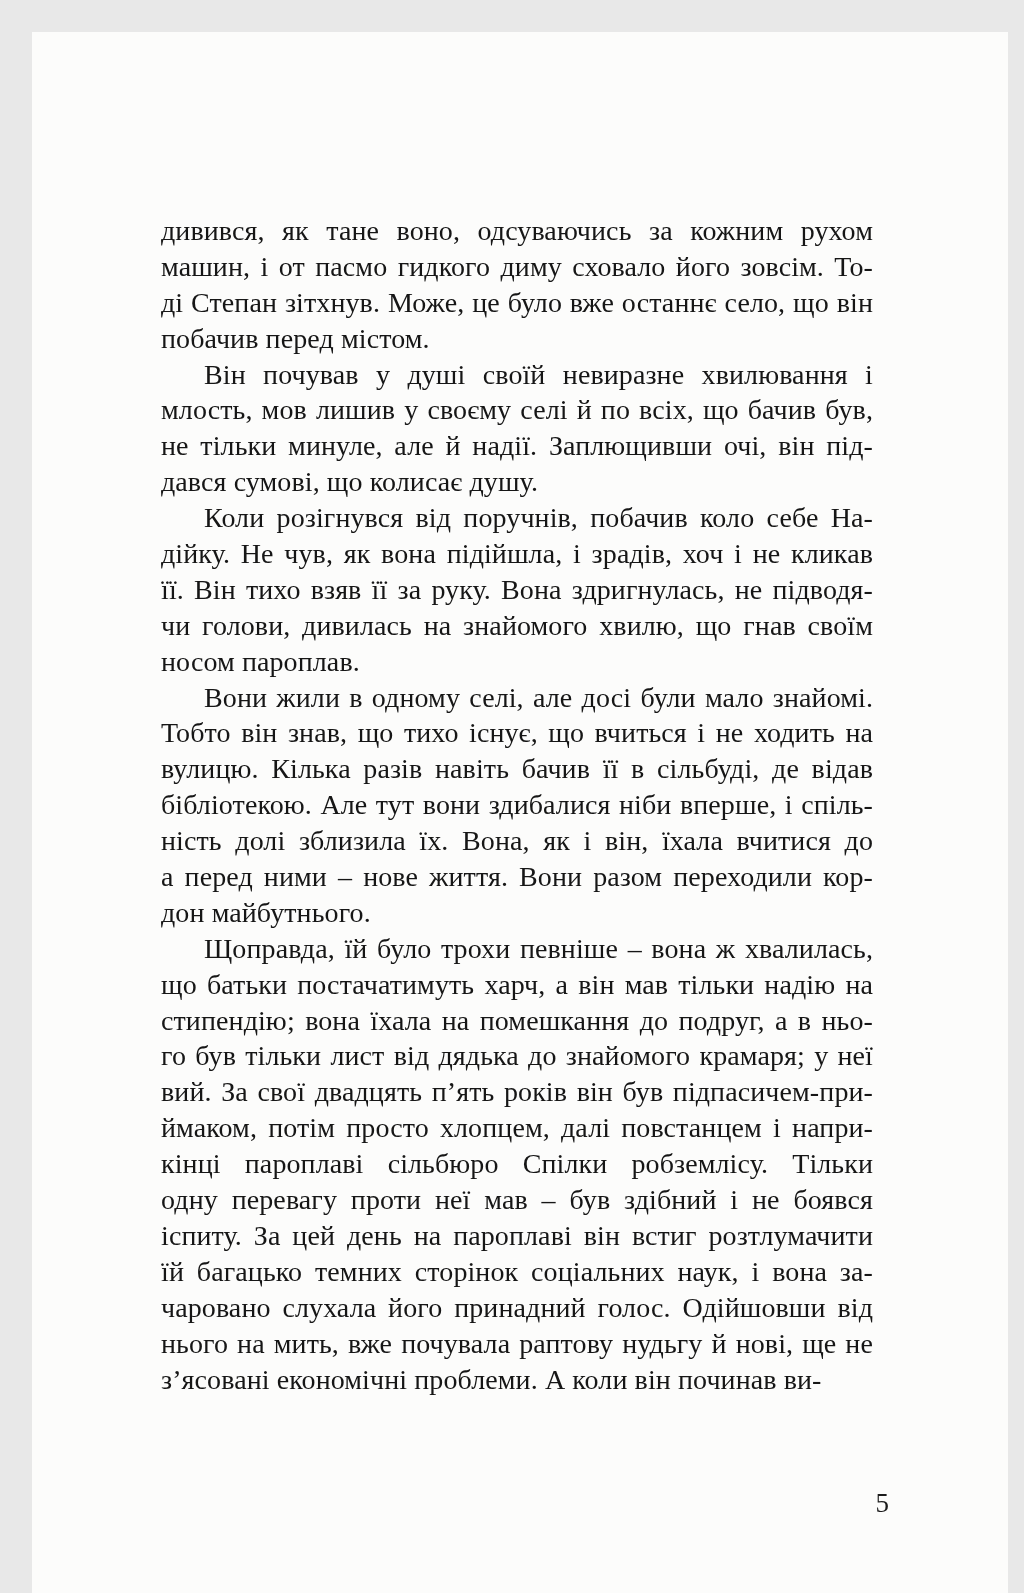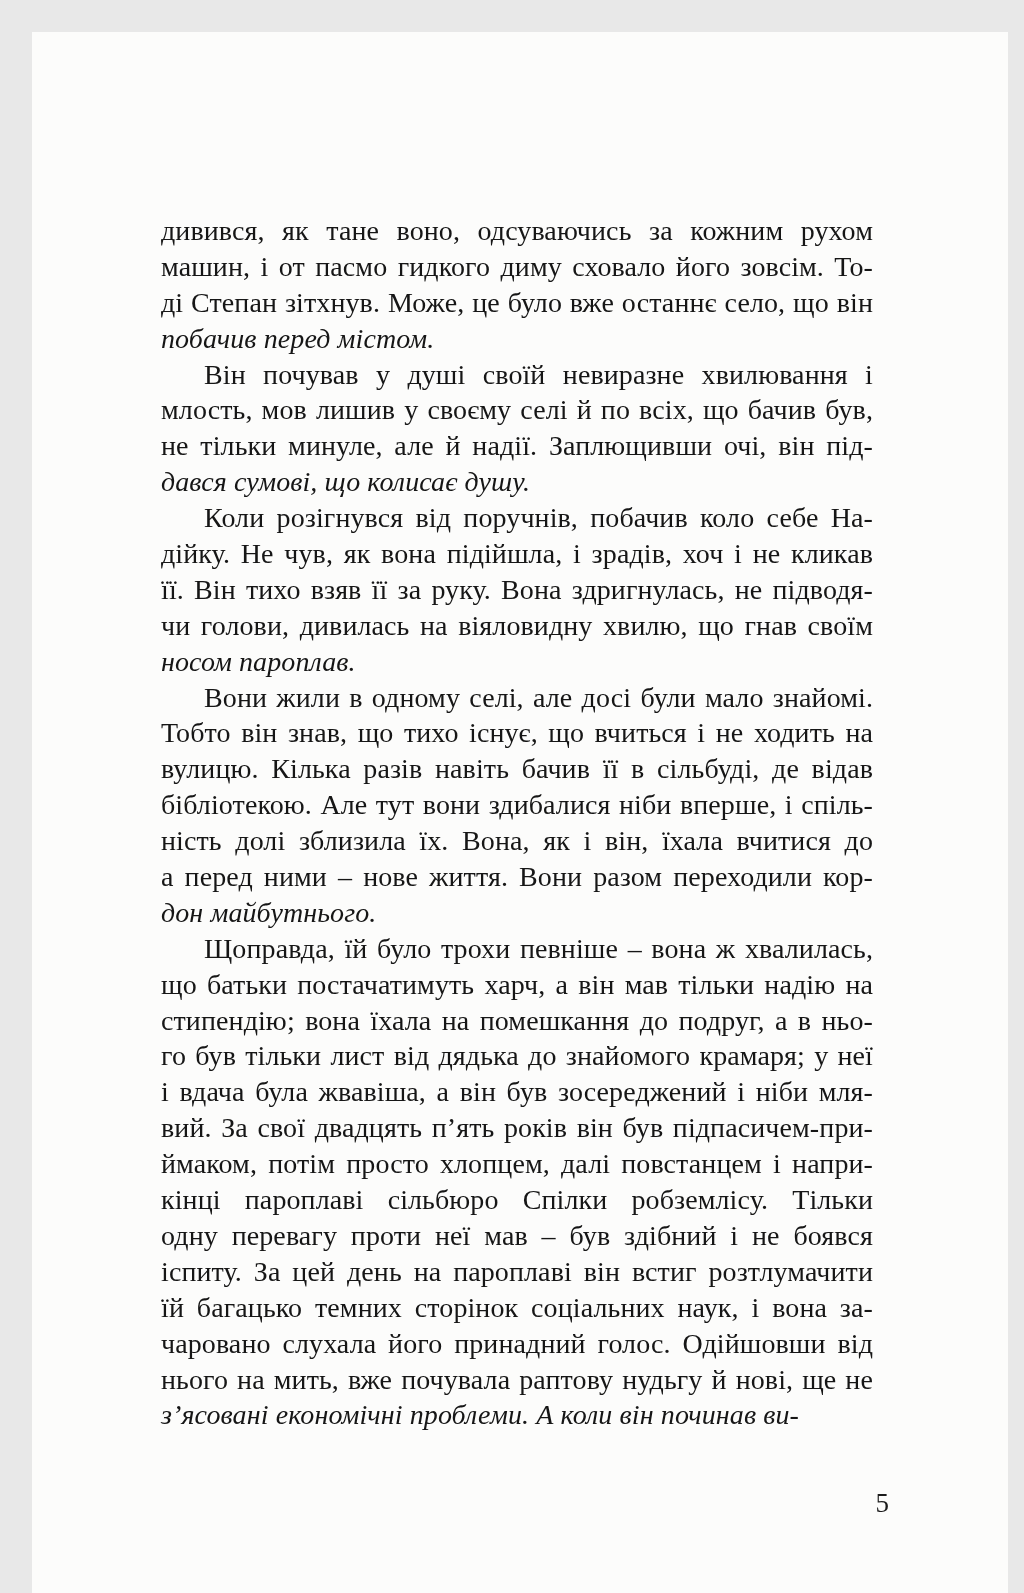--- a/index.html
+++ b/index.html
@@ -27,21 +27,20 @@
     line-height: 35.9px;
     height: 35.9px;
     white-space: normal;
     text-align: justify;
     text-align-last: justify;
     letter-spacing: 0.1px;
   }
   .line.last {
     text-align: center;
     text-align-last: left;
-    font-style: italic;
   }
   .line.indent {
     text-indent: 43px;
   }
   .page-number {
     position: absolute;
     top: 1438px;
     right: 151px;
     font-size: 27px;
     line-height: 34px;
@@ -58,34 +57,33 @@
       <div class="line">машин, і от пасмо гидкого диму сховало його зовсім. То-</div>
       <div class="line">ді Степан зітхнув. Може, це було вже останнє село, що він</div>
       <div class="line last">побачив перед містом.</div>
       <div class="line indent">Він почував у душі своїй невиразне хвилювання і</div>
       <div class="line">млость, мов лишив у своєму селі й по всіх, що бачив був,</div>
       <div class="line">не тільки минуле, але й надії. Заплющивши очі, він під-</div>
       <div class="line last">дався сумові, що колисає душу.</div>
       <div class="line indent">Коли розігнувся від поручнів, побачив коло себе На-</div>
       <div class="line">дійку. Не чув, як вона підійшла, і зрадів, хоч і не кликав</div>
       <div class="line">її. Він тихо взяв її за руку. Вона здригнулась, не підводя-</div>
-      <div class="line">чи голови, дивилась на віяловидну хвилю, що гнав своїм</div>
+      <div class="line">чи голови, дивилась на знайомого хвилю, що гнав своїм</div>
       <div class="line last">носом пароплав.</div>
       <div class="line indent">Вони жили в одному селі, але досі були мало знайомі.</div>
       <div class="line">Тобто він знав, що тихо існує, що вчиться і не ходить на</div>
       <div class="line">вулицю. Кілька разів навіть бачив її в сільбуді, де відав</div>
       <div class="line">бібліотекою. Але тут вони здибалися ніби вперше, і спіль-</div>
       <div class="line">ність долі зблизила їх. Вона, як і він, їхала вчитися до</div>
       <div class="line">а перед ними – нове життя. Вони разом переходили кор-</div>
       <div class="line last">дон майбутнього.</div>
       <div class="line indent">Щоправда, їй було трохи певніше – вона ж хвалилась,</div>
       <div class="line">що батьки постачатимуть харч, а він мав тільки надію на</div>
       <div class="line">стипендію; вона їхала на помешкання до подруг, а в ньо-</div>
       <div class="line">го був тільки лист від дядька до знайомого крамаря; у неї</div>
-      <div class="line">і вдача була жвавіша, а він був зосереджений і ніби мля-</div>
       <div class="line">вий. За свої двадцять п’ять років він був підпасичем-при-</div>
       <div class="line">ймаком, потім просто хлопцем, далі повстанцем і напри-</div>
       <div class="line">кінці пароплаві сільбюро Спілки робземлісу. Тільки</div>
       <div class="line">одну перевагу проти неї мав – був здібний і не боявся</div>
       <div class="line">іспиту. За цей день на пароплаві він встиг розтлумачити</div>
       <div class="line">їй багацько темних сторінок соціальних наук, і вона за-</div>
       <div class="line">чаровано слухала його принадний голос. Одійшовши від</div>
       <div class="line">нього на мить, вже почувала раптову нудьгу й нові, ще не</div>
       <div class="line last">з’ясовані економічні проблеми. А коли він починав ви-</div>
     </div>

